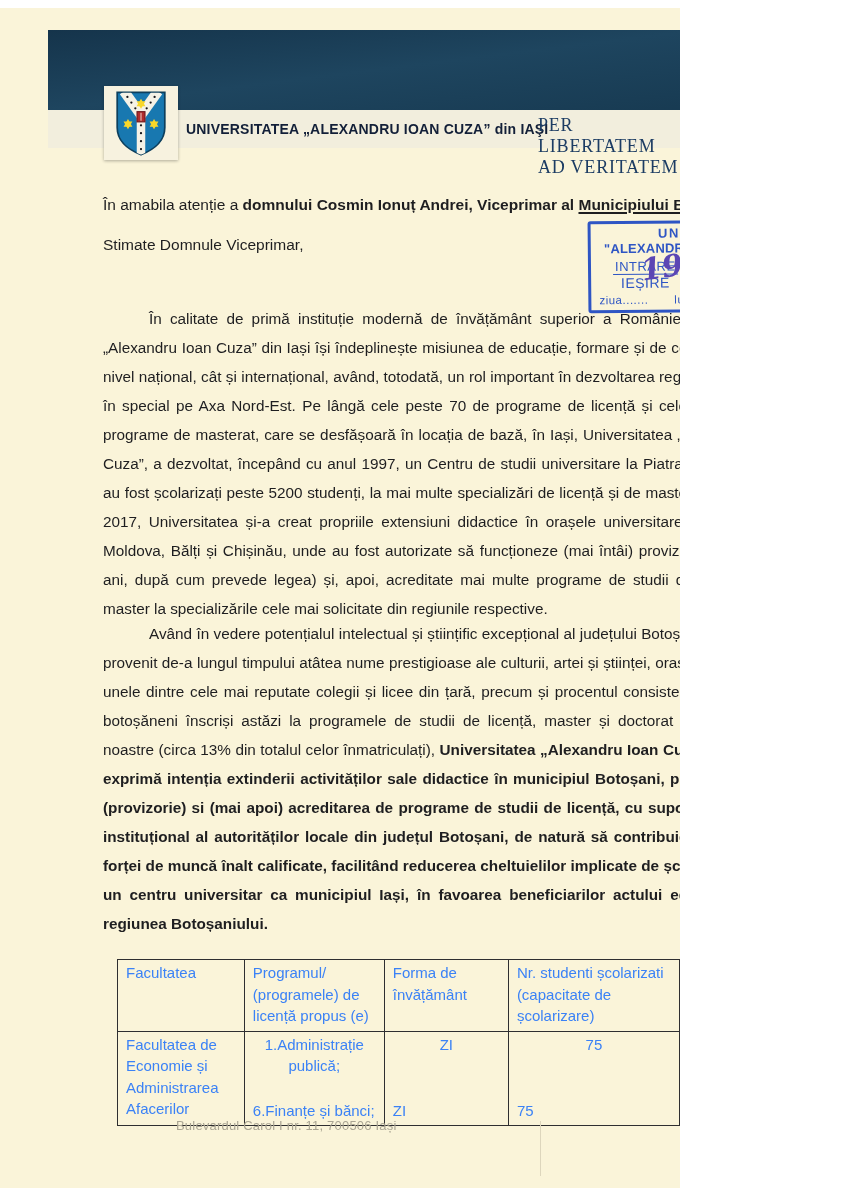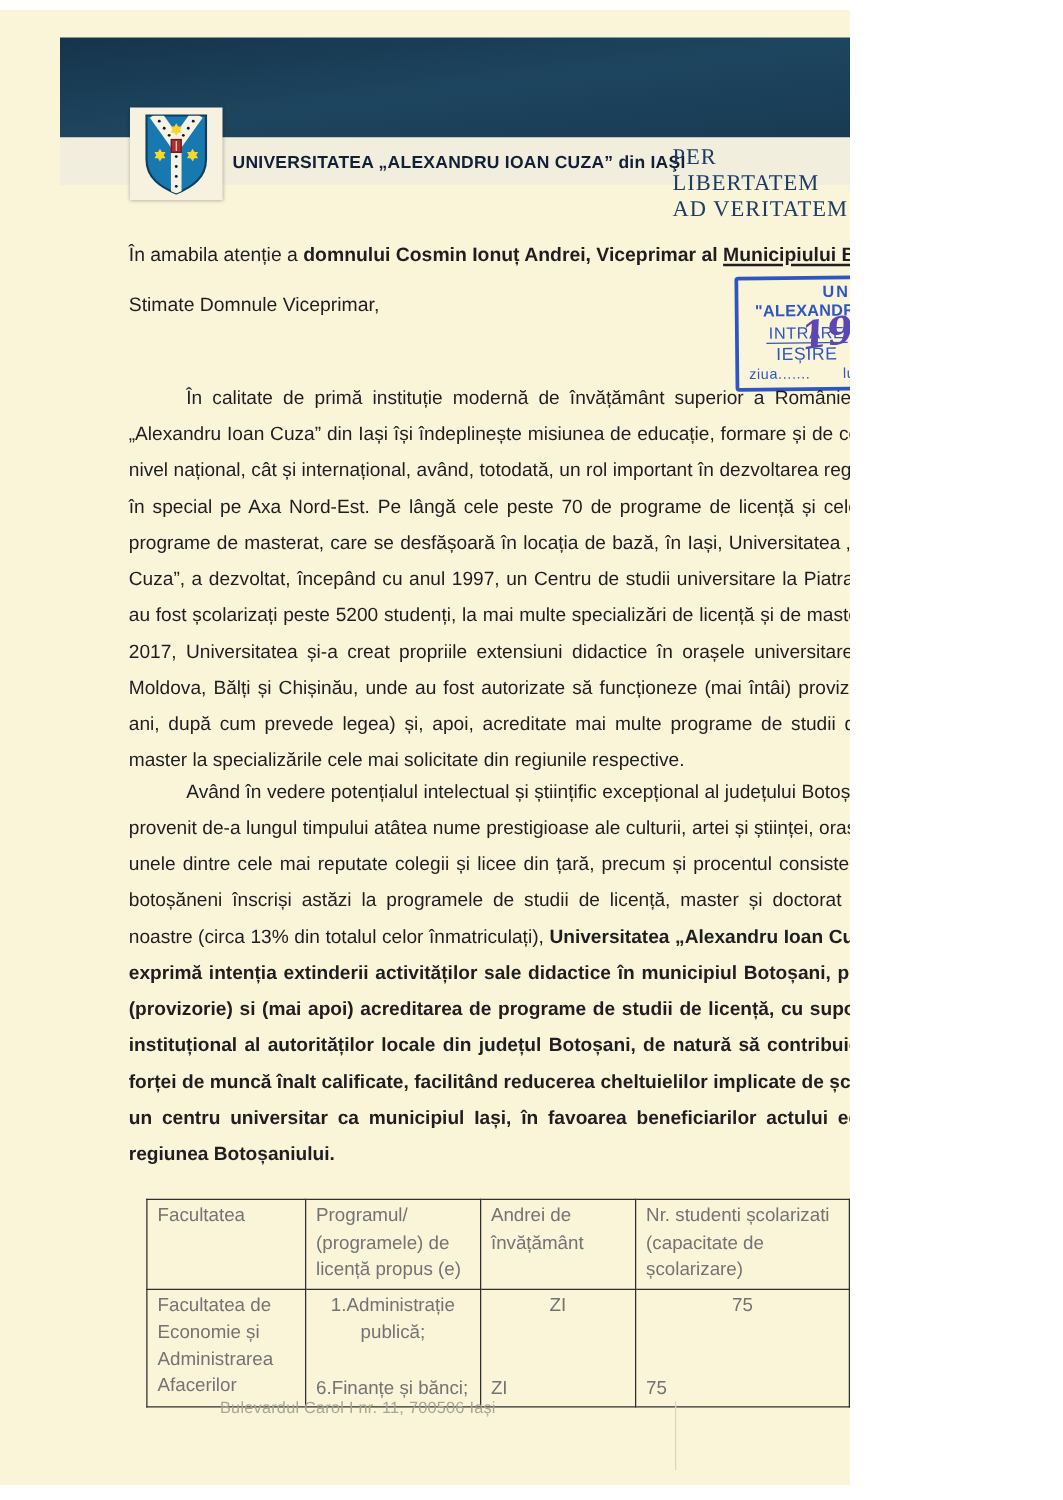--- a/index.html
+++ b/index.html
@@ -46,21 +46,21 @@
   .s-nr{font-size:11.5px;margin-left:16px;letter-spacing:.5px;}
   .s-bottom{position:absolute;left:8px;bottom:4px;font-size:11.5px;letter-spacing:.5px;white-space:nowrap;}
   .redact{position:absolute;right:12px;top:27px;width:118px;height:25px;background:#f9f6ea;}
   .hand{position:absolute;font-family:"DejaVu Serif",serif;font-style:italic;font-weight:bold;color:#5b46b4;}
   .hand-day{left:50px;top:26px;font-size:30px;transform:rotate(-8deg);}
   .hand-month{left:126px;top:40px;font-size:24px;transform:rotate(-4deg);}
   .hand-year{left:212px;top:40px;font-size:19px;transform:rotate(-6deg);}
 
   
   .prog-table{position:absolute;left:117px;top:959px;border-collapse:collapse;
-              font-size:15px;color:#737373;table-layout:fixed;}
+              font-size:15px;color:#3b82f6;table-layout:fixed;}
   .prog-table td{border:1.6px solid #2e2e30;vertical-align:top;padding:2px 8px 4px 8px;
                  line-height:21.5px;}
   .gap-item{min-height:66px;text-align:center;}
 
   
   .footer{position:absolute;left:176px;top:1116px;font-size:13px;line-height:19.5px;
           color:#aaa593;letter-spacing:.2px;}
   .footer-divider{position:absolute;left:540px;top:1121px;width:1px;height:55px;background:#ddd6bd;}
 </style>
 </head>
@@ -147,21 +147,21 @@
     <colgroup>
         <col style="width:132px">
         <col style="width:147px">
         <col style="width:134px">
         <col style="width:194px">
       </colgroup>
     <tbody>
         <tr>
       <td>Facultatea</td>
       <td>Programul/ (programele) de licență propus (e)</td>
-      <td>Andrei de învățământ</td>
+      <td>Forma de învățământ</td>
       <td>Nr. studenti școlarizati (capacitate de școlarizare)</td>
     </tr>
     <tr>
       <td>Facultatea de Economie și Administrarea Afacerilor</td>
       <td>
         <div class="gap-item">1.Administrație publică;</div>
         <div>6.Finanțe și bănci;</div>
       </td>
       <td>
         <div class="gap-item">ZI</div>

